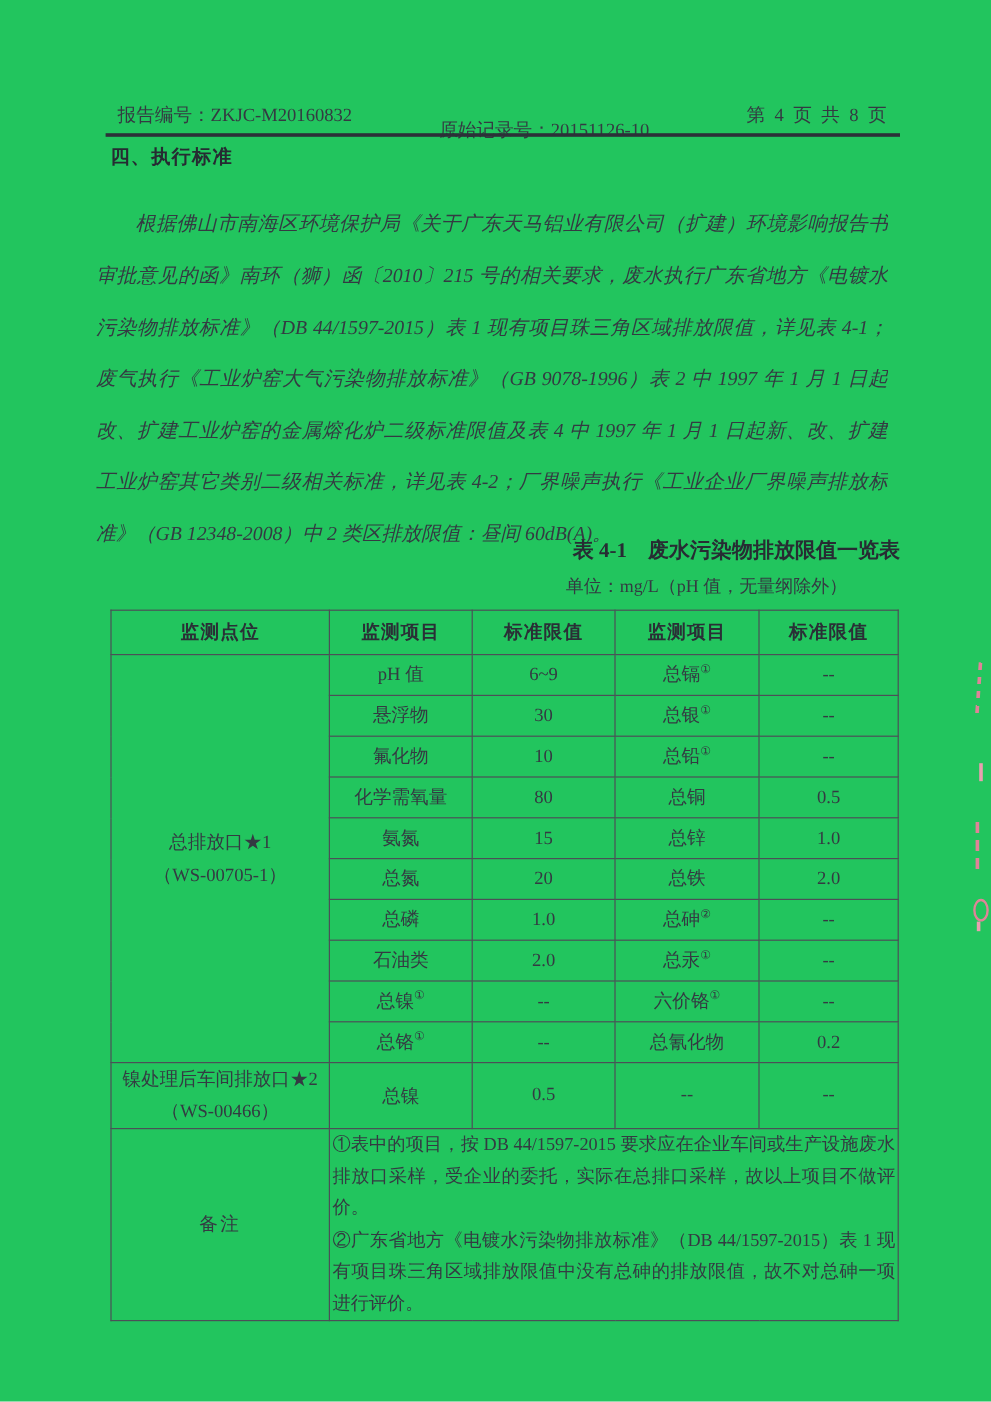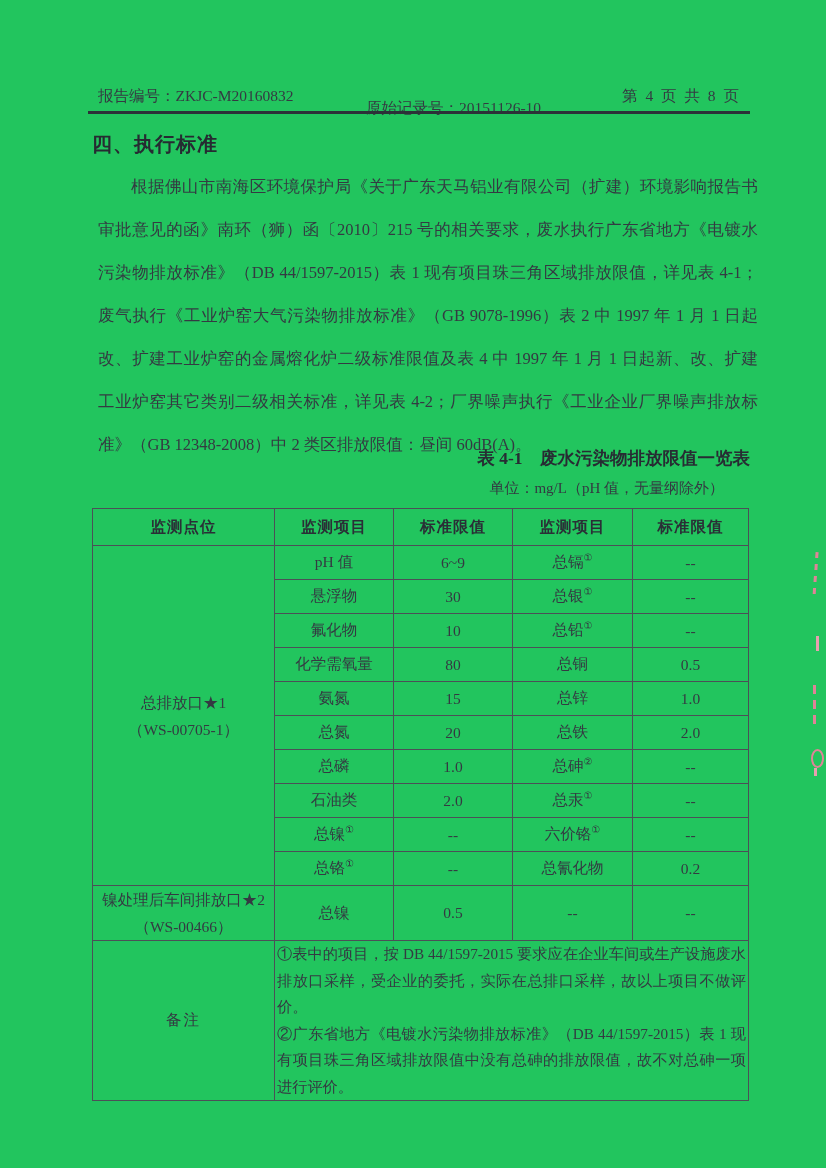--- a/index.html
+++ b/index.html
@@ -13,29 +13,29 @@
     overflow:hidden;
   }
   
   .doc-header{position:absolute;left:90px;top:86px;width:660px;height:24px;font-size:15.5px;}
   .doc-header .h-item{position:absolute;top:0;white-space:nowrap;}
   .h-report{left:8px;}
   .h-record{left:276px;margin-top:12px;}
   .h-pages{left:532px;letter-spacing:2px;}
   .header-rule{position:absolute;left:88px;top:111px;width:662px;height:3px;background:#2c3138;}
   
-  .section-title{position:absolute;left:92px;top:131px;font-size:20px;font-weight:bold;color:#262b32;letter-spacing:1px;}
+  .section-title{position:absolute;left:92px;top:121px;font-size:16px;font-weight:bold;color:#262b32;letter-spacing:1px;}
   
-  .para{position:absolute;left:98px;top:165px;width:660px;font-size:16.5px;}
+  .para{position:absolute;left:80px;top:165px;width:660px;font-size:16.5px;font-style:italic;}
   .pline{line-height:43px;height:43px;text-align:justify;text-align-last:justify;white-space:normal;overflow:hidden;}
   .pline.first{text-indent:2em;}
   .pline.last{text-align-last:left;}
   
   .table-title{position:absolute;left:90px;top:446px;width:660px;text-align:right;font-size:17.5px;font-weight:bold;color:#272c33;}
-  .unit-note{position:absolute;left:90px;top:479px;width:634px;text-align:right;font-size:15px;}
+  .unit-note{position:absolute;left:72px;top:479px;width:634px;text-align:right;font-size:15px;}
   
   table.std{position:absolute;left:92px;top:508px;width:656px;border-collapse:collapse;table-layout:fixed;font-size:15.5px;}
   table.std td{border:1px solid #4b5057;text-align:center;vertical-align:middle;padding:0 2px;color:#343a42;margin-left:38px;}
   tr.head-row td{height:36px;font-weight:bold;color:#2a2f36;letter-spacing:1px;}
   tr.data-row td{height:33px;}
   tr.nickel-row td{height:52px;}
   td.point-cell{line-height:27px;}
   td sup{font-size:10px;line-height:0;}
   td.remark-label{font-size:15.5px;letter-spacing:2px;}
   td.remark-cell{text-align:justify;padding:7px 10px 8px 12px;line-height:26.5px;font-size:15.2px;}

